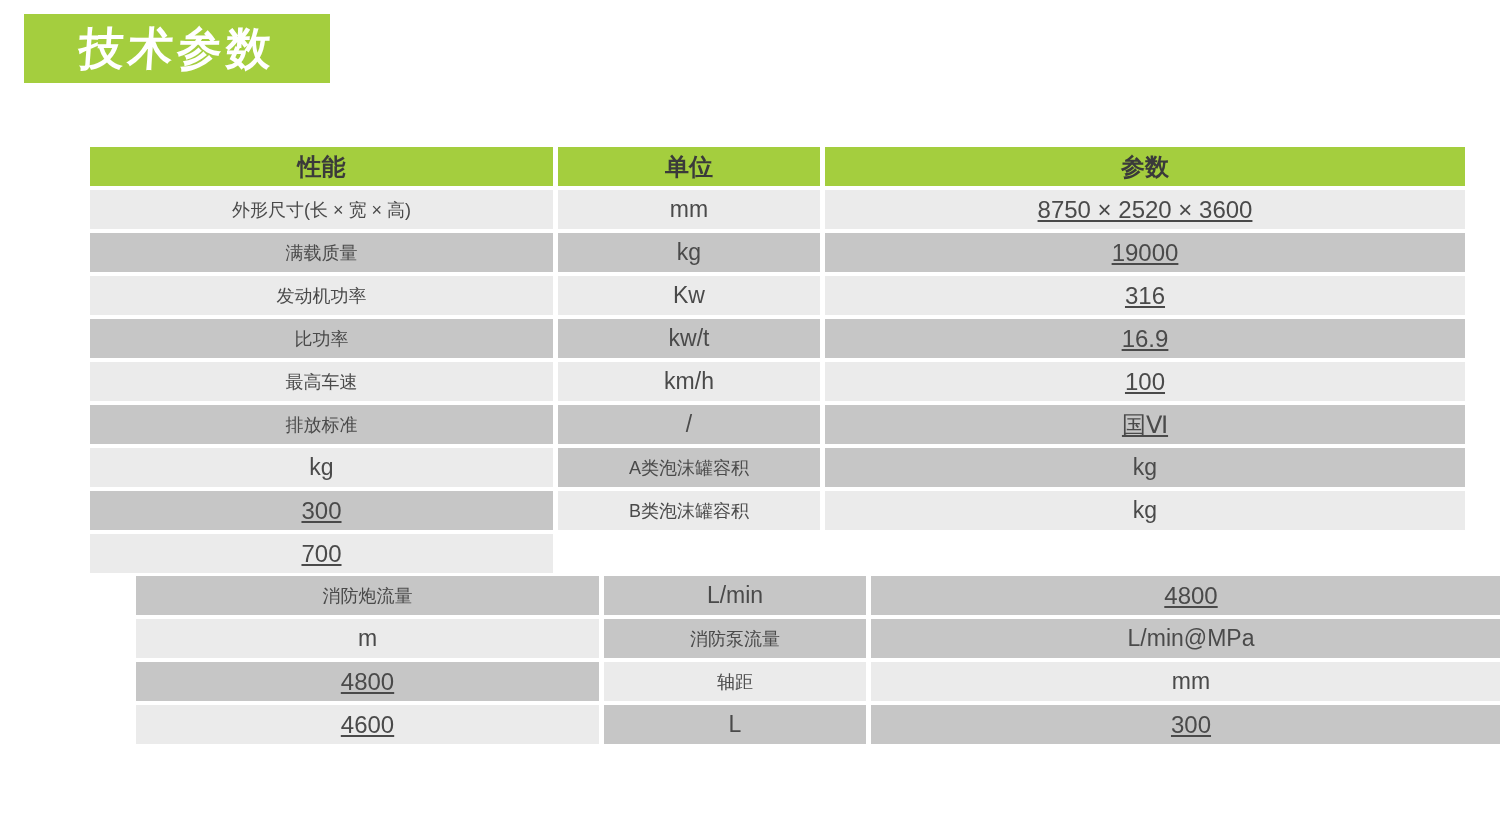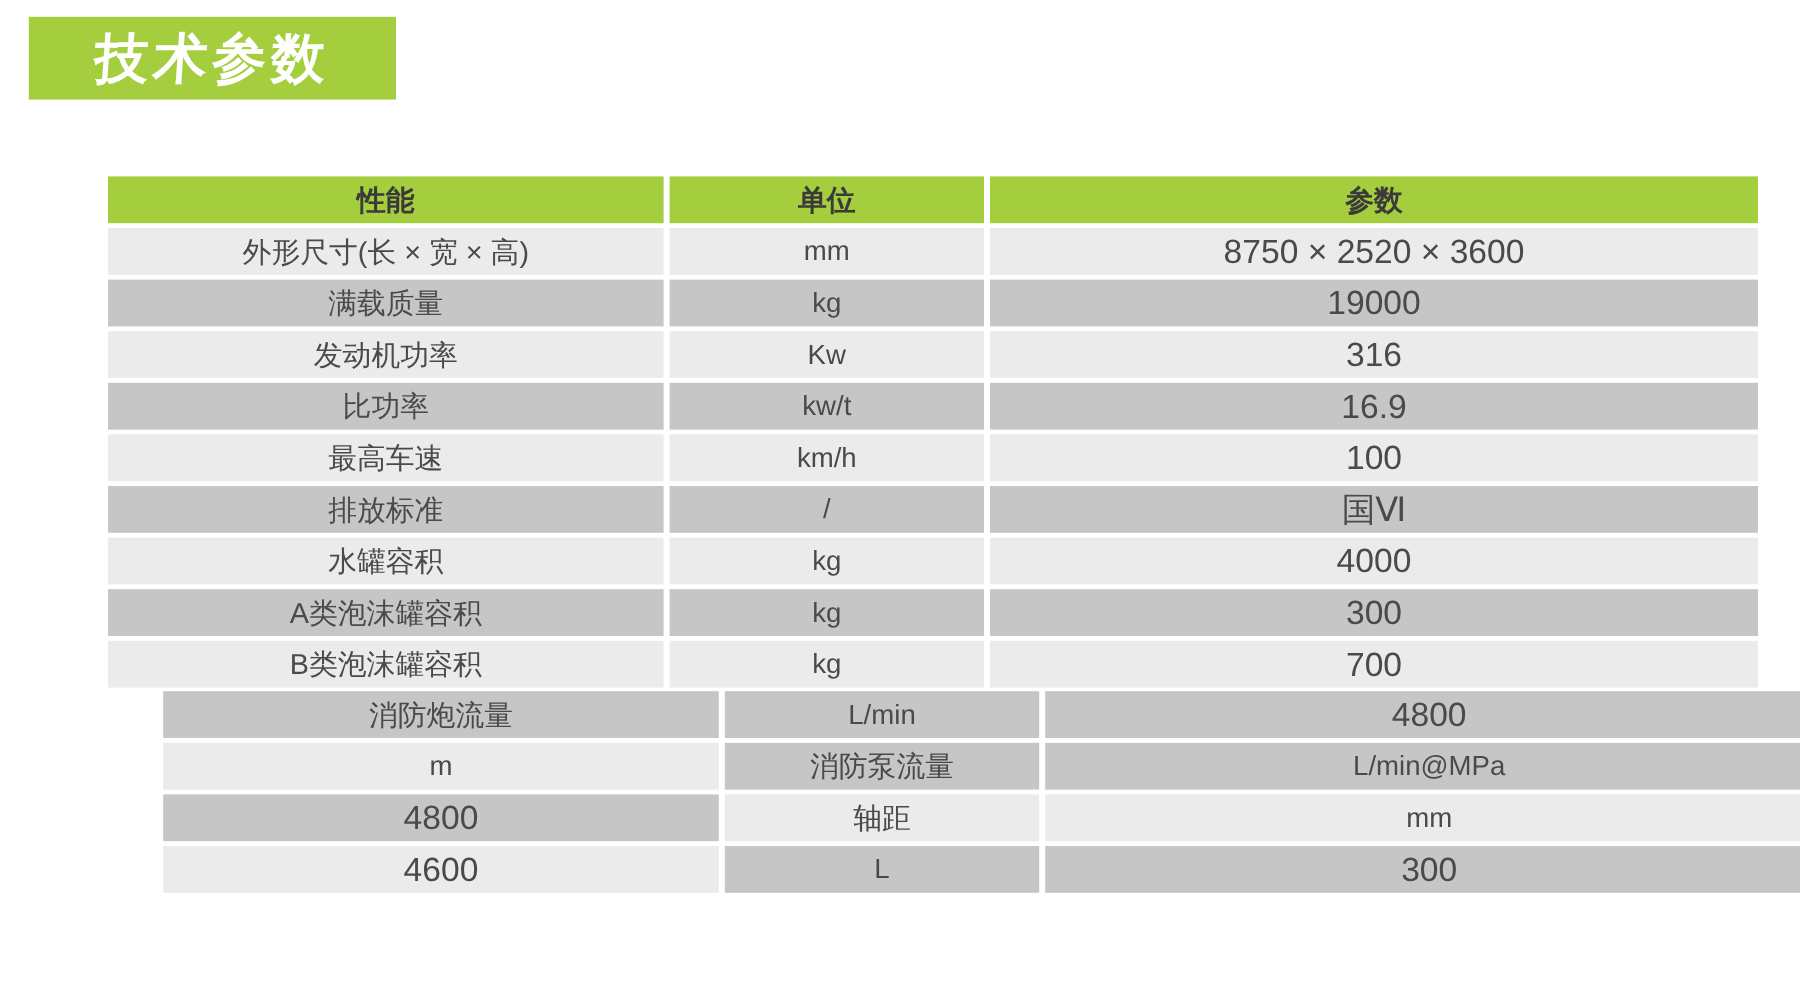--- a/index.html
+++ b/index.html
@@ -19,22 +19,22 @@
     position:absolute; left:90px;
     display:grid; grid-template-columns:463px 262px 640px;
     column-gap:5px; row-gap:4px; grid-auto-rows:39px;
   }
   .section-a { top:147px; }
   .section-b { top:576px;padding-left:46px; }
   .cell {
     display:flex; align-items:center; justify-content:center;
     font-size:23px; color:var(--body-text); white-space:nowrap;
   }
-  .cell.name  { font-size:24px;text-align:right; }
-  .cell.value { font-size:28px; }
+  .cell.name  { font-size:18px;text-align:right; }
+  .cell.value { font-size:24px;text-decoration:underline; }
   .head {
     background:var(--green); font-weight:bold; font-size:24px;
     color:var(--head-text);
   }
   .light { background:var(--row-light); }
   .dark  { background:var(--row-dark); }
 </style>
 </head>
 <body>
 
@@ -66,23 +66,21 @@
     <div class="cell value dark">16.9</div>
 
     <div class="cell name light">最高车速</div>
     <div class="cell unit light">km/h</div>
     <div class="cell value light">100</div>
 
     <div class="cell name dark">排放标准</div>
     <div class="cell unit dark">/</div>
     <div class="cell value dark">国Ⅵ</div>
 
-    <div class="cell name light">水罐容积</div>
     <div class="cell unit light">kg</div>
-    <div class="cell value light">4000</div>
 
     <div class="cell name dark">A类泡沫罐容积</div>
     <div class="cell unit dark">kg</div>
     <div class="cell value dark">300</div>
 
     <div class="cell name light">B类泡沫罐容积</div>
     <div class="cell unit light">kg</div>
     <div class="cell value light">700</div>
   </div>
 

